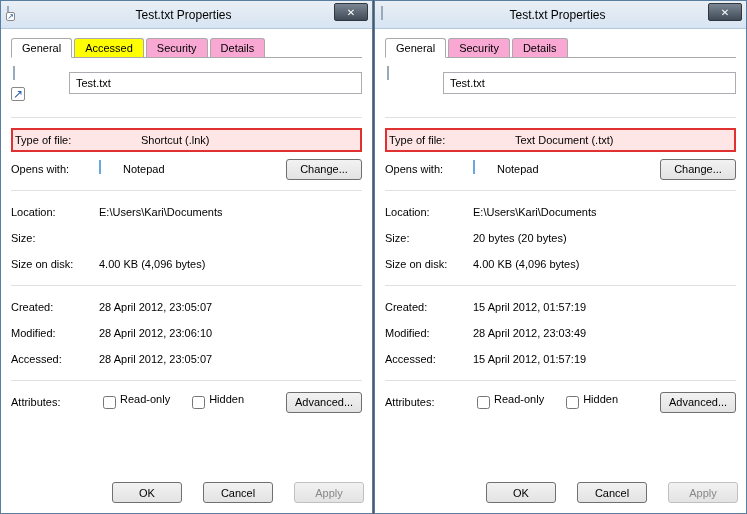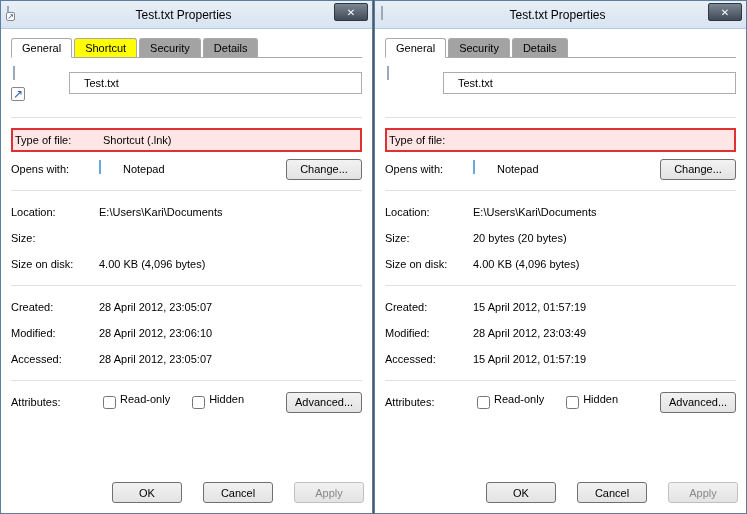--- a/index.html
+++ b/index.html
@@ -66,21 +66,21 @@
     display: flex;
     border-bottom: 1px solid #aaa;
     margin-bottom: 10px;
     position: relative;
     top: 1px;
   }
   .tab {
     padding: 3px 10px;
     border: 1px solid #aaa;
     border-bottom: none;
-    background: #a3a3a3;
+    background: #f9a8d4;
     margin-right: 2px;
     border-top-left-radius: 3px;
     border-top-right-radius: 3px;
     cursor: pointer;
     position: relative;
   }
   .tab.active {
     background: #fff;
     border-bottom: 1px solid #fff;
     margin-bottom: -1px;
@@ -122,35 +122,36 @@
     background:#fff;
     border:1px solid #888;
     border-radius:2px;
     display:flex; align-items:center; justify-content:center;
     font-size:12px;
     color:#2a5db0;
   }
   .filename-input {
     flex:1;
     height: 22px;
-    padding: 2px 14px;
+    padding: 2px 6px;
     border:1px solid #abadb3;
     font-family:inherit;
     font-size:11px;
   }
   .sep {
     height: 1px;
     background: #e0e0e0;
     margin: 6px 0 10px 0;
   }
   .highlight-red {
     border: 2px solid #e03030;
     background: #ffe6e6;
     padding: 4px 2px;
     margin-bottom: 6px;
+    gap: 38px;
   }
   .app-icon {
     width:16px; height:16px;
     display:inline-block;
     margin-right:8px;
     vertical-align:middle;
   }
   .np-glyph {
     width:16px;height:16px;background:#fff;border:1px solid #6aa8e0;position:relative;
   }
@@ -195,21 +196,21 @@
   <div class="titlebar">
     <span class="titlebar-icon">
       <span class="doc-glyph" style="width:14px;height:16px;"><span class="shortcut-overlay" style="width:9px;height:9px;font-size:8px;">↗</span></span>
     </span>
     <span class="titlebar-text">Test.txt Properties</span>
     <span class="close-btn">✕</span>
   </div>
   <div class="client">
     <div class="tabs">
       <div class="tab active">General</div>
-      <div class="tab highlight-yellow">Shortcut</div>
+      <div class="tab highlight-yellow">Accessed</div>
       <div class="tab">Security</div>
       <div class="tab">Details</div>
     </div>
 
     <div class="row file-row">
       <span class="file-icon">
         <span class="doc-glyph"></span>
         <span class="shortcut-overlay">↗</span>
       </span>
       <input class="filename-input" value="Test.txt" style="">
@@ -296,20 +297,21 @@
     <div class="row file-row">
       <span class="file-icon">
         <span class="doc-glyph"></span>
       </span>
       <input class="filename-input" value="Test.txt" style="">
     </div>
     <div class="sep"></div>
 
     <div class="row highlight-red">
       <span class="label-col">Type of file:</span>
+      <span class="value-col">Text Document (.txt)</span>
     </div>
 
     <div class="row">
       <span class="label-col">Opens with:</span>
       <span class="app-icon"><span class="np-glyph"></span></span>
       <span>Notepad</span>
       <span class="change-btn-wrap"><button class="btn">Change...</button></span>
     </div>
     <div class="sep"></div>
 

